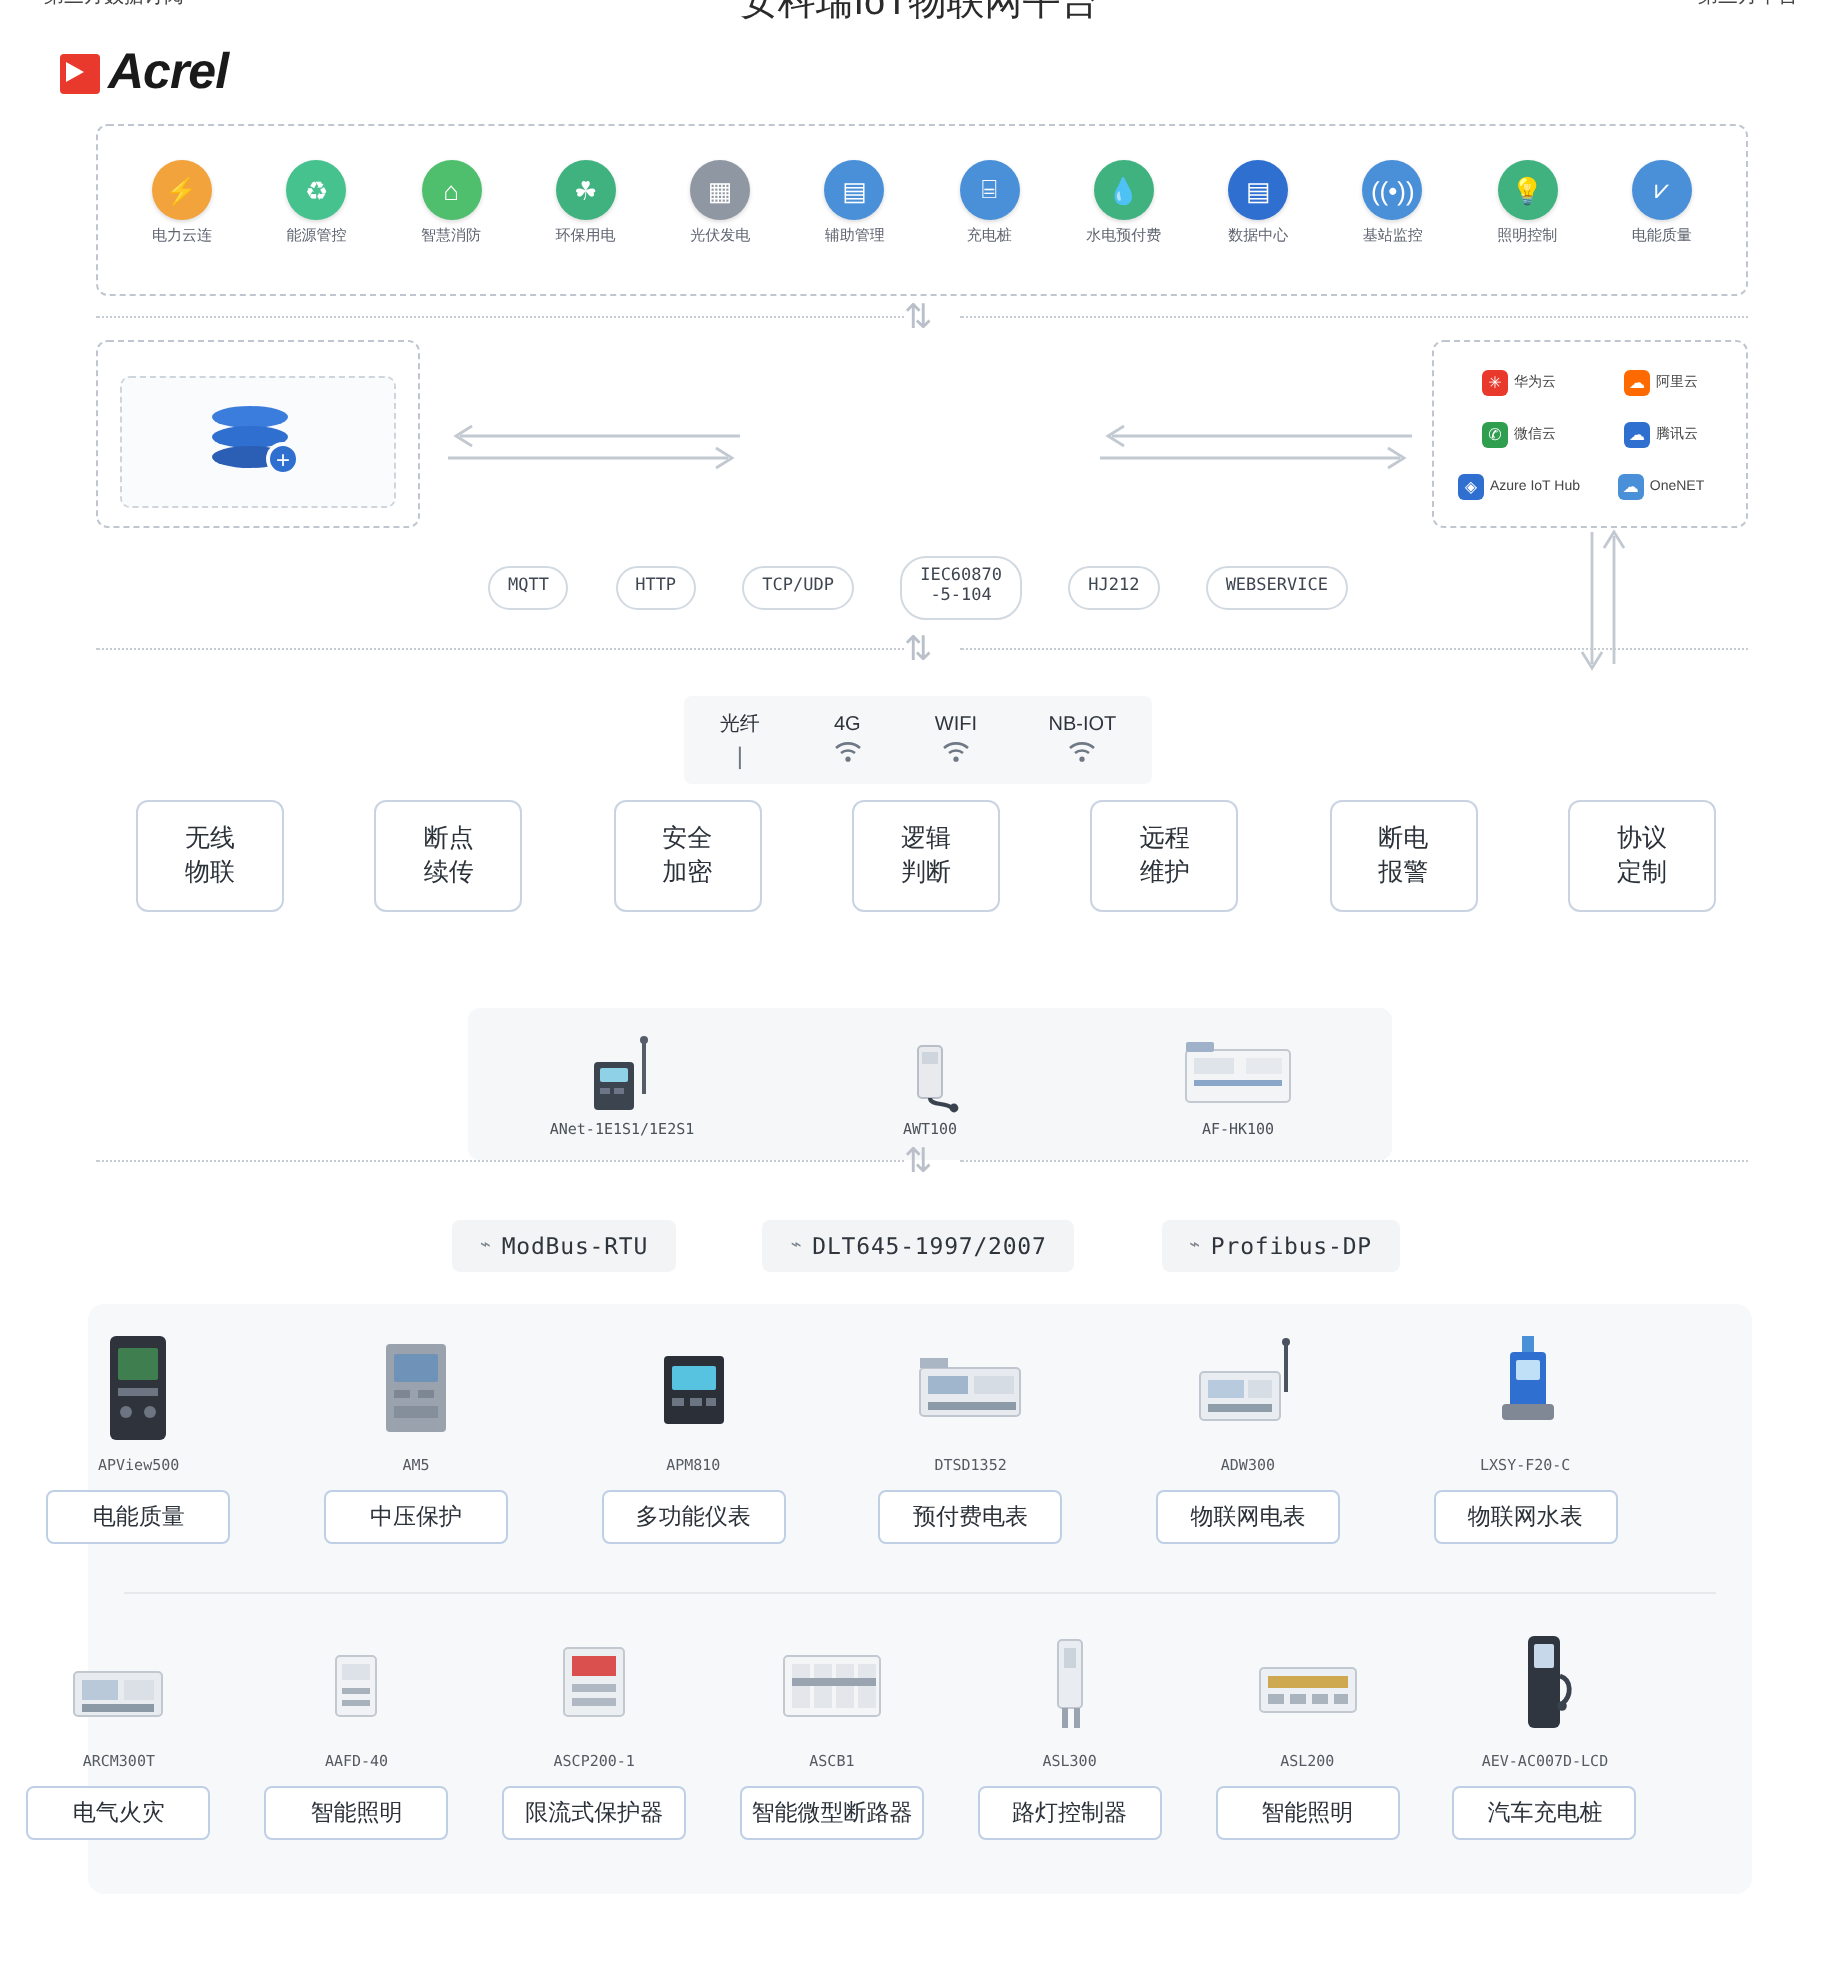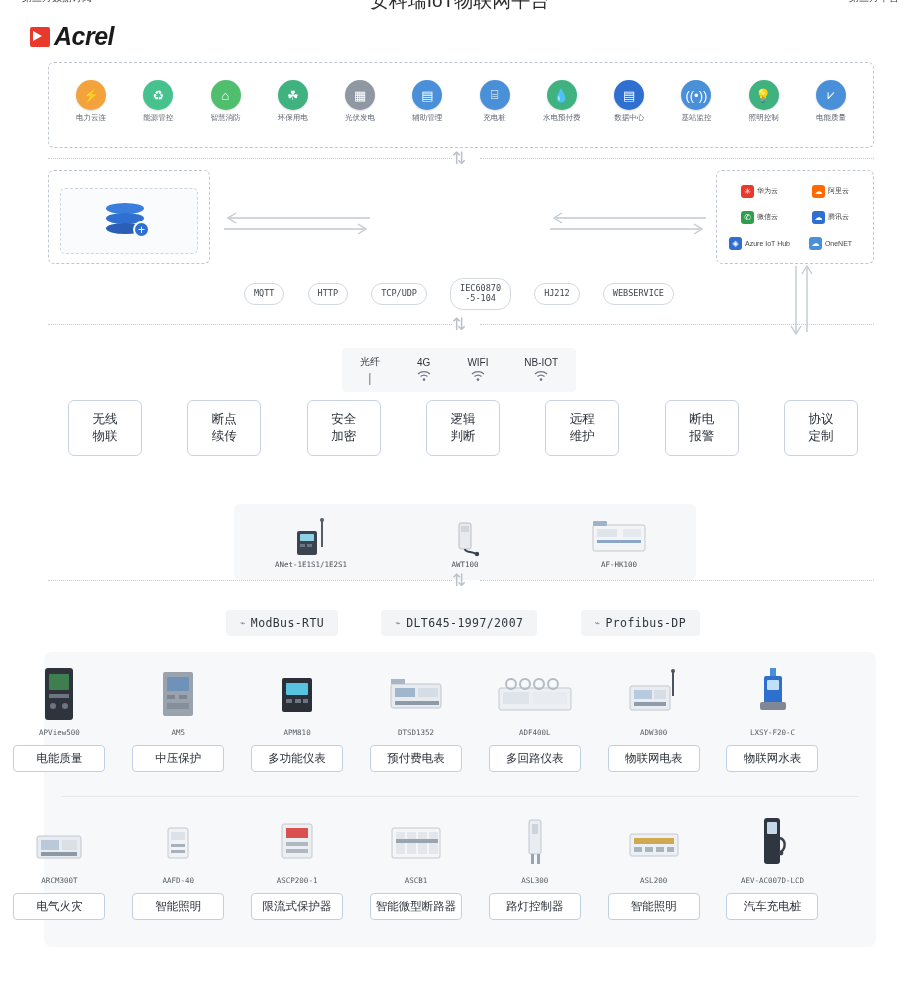--- a/index.html
+++ b/index.html
@@ -593,35 +593,20 @@
             <rect x="32" y="22" width="20" height="9" fill="#d6dce3"></rect>
             <rect x="9" y="35" width="44" height="4" fill="#8d9aa8"></rect>
             <rect x="5" y="13" width="14" height="5" fill="#aab6c3"></rect>
           </svg>
       </div>
       <div class="dev-model">DTSD1352</div>
       <div class="dev-tag">预付费电表</div>
     </div>
     <div class="dev-item">
       <div class="dev-img">
-        <svg width="80" height="56" viewBox="0 0 80 56">
-            <rect x="4" y="22" width="72" height="22" rx="2" fill="#edf0f3" stroke="#c3c9d1"></rect>
-            <rect x="8" y="26" width="26" height="12" fill="#dfe4ea"></rect>
-            <rect x="38" y="26" width="34" height="12" fill="#e8ecf0"></rect>
-            <circle cx="16" cy="18" r="5" fill="none" stroke="#b3bbc4" stroke-width="2"></circle>
-            <circle cx="30" cy="18" r="5" fill="none" stroke="#b3bbc4" stroke-width="2"></circle>
-            <circle cx="44" cy="18" r="5" fill="none" stroke="#b3bbc4" stroke-width="2"></circle>
-            <circle cx="58" cy="18" r="5" fill="none" stroke="#b3bbc4" stroke-width="2"></circle>
-          </svg>
-      </div>
-      <div class="dev-model">ADF400L</div>
-      <div class="dev-tag">多回路仪表</div>
-    </div>
-    <div class="dev-item">
-      <div class="dev-img">
         <svg width="60" height="56" viewBox="0 0 60 56">
             <rect x="6" y="20" width="40" height="24" rx="2" fill="#e9ecf0" stroke="#c0c7d0"></rect>
             <rect x="10" y="24" width="18" height="9" fill="#b7cade"></rect>
             <rect x="30" y="24" width="12" height="9" fill="#d7dde4"></rect>
             <rect x="10" y="36" width="32" height="4" fill="#8f9caa"></rect>
             <line x1="49" y1="6" x2="49" y2="30" stroke="#4b5360" stroke-width="2"></line>
             <circle cx="49" cy="5" r="2" fill="#4b5360"></circle>
           </svg>
       </div>
       <div class="dev-model">ADW300</div>

